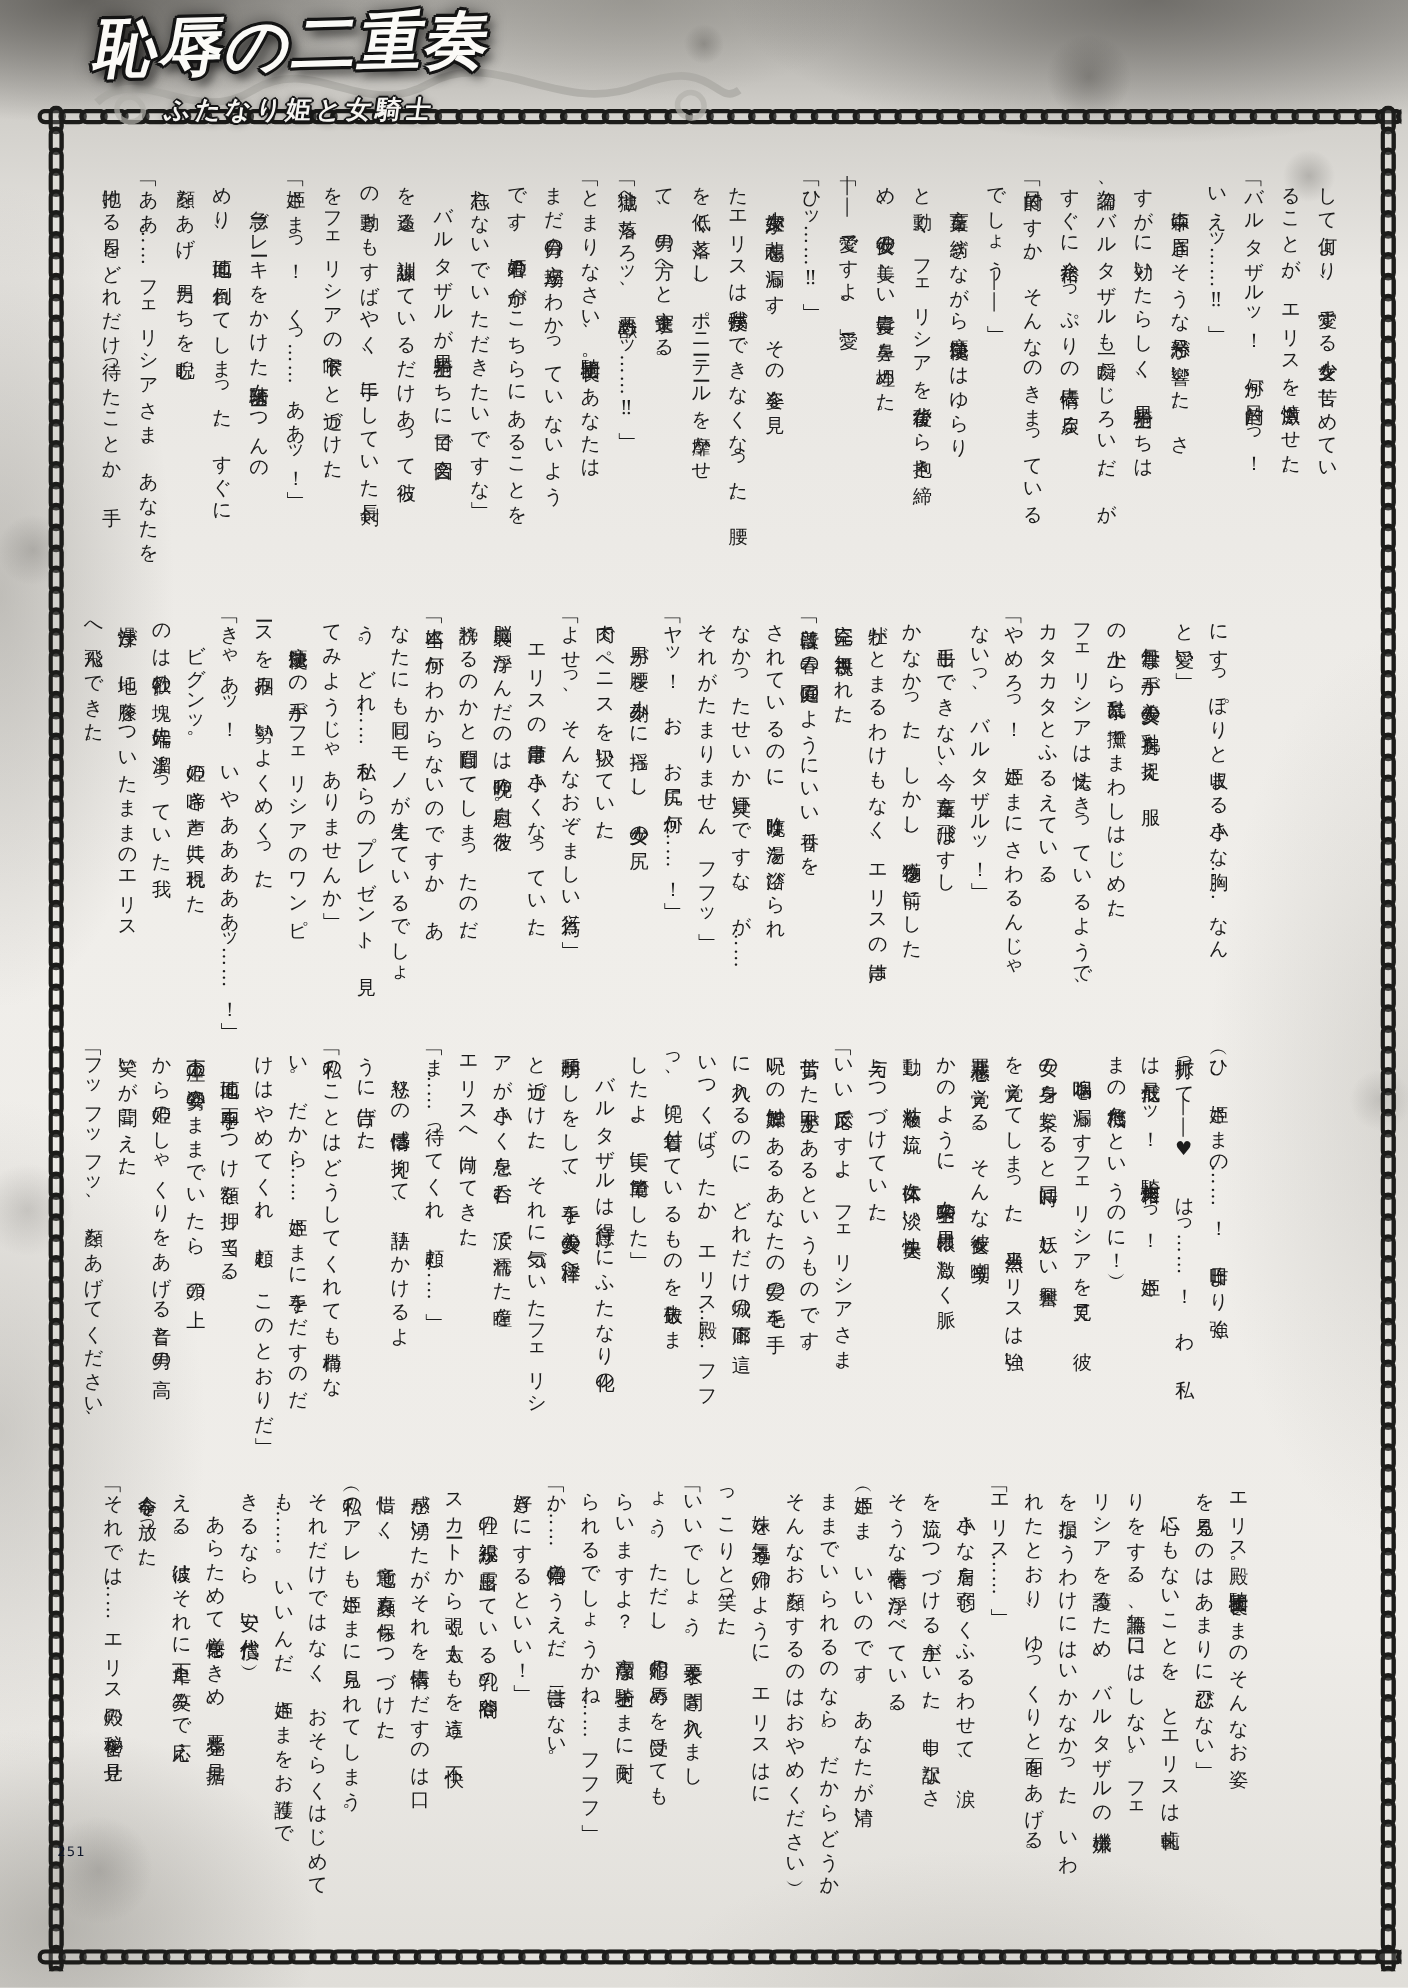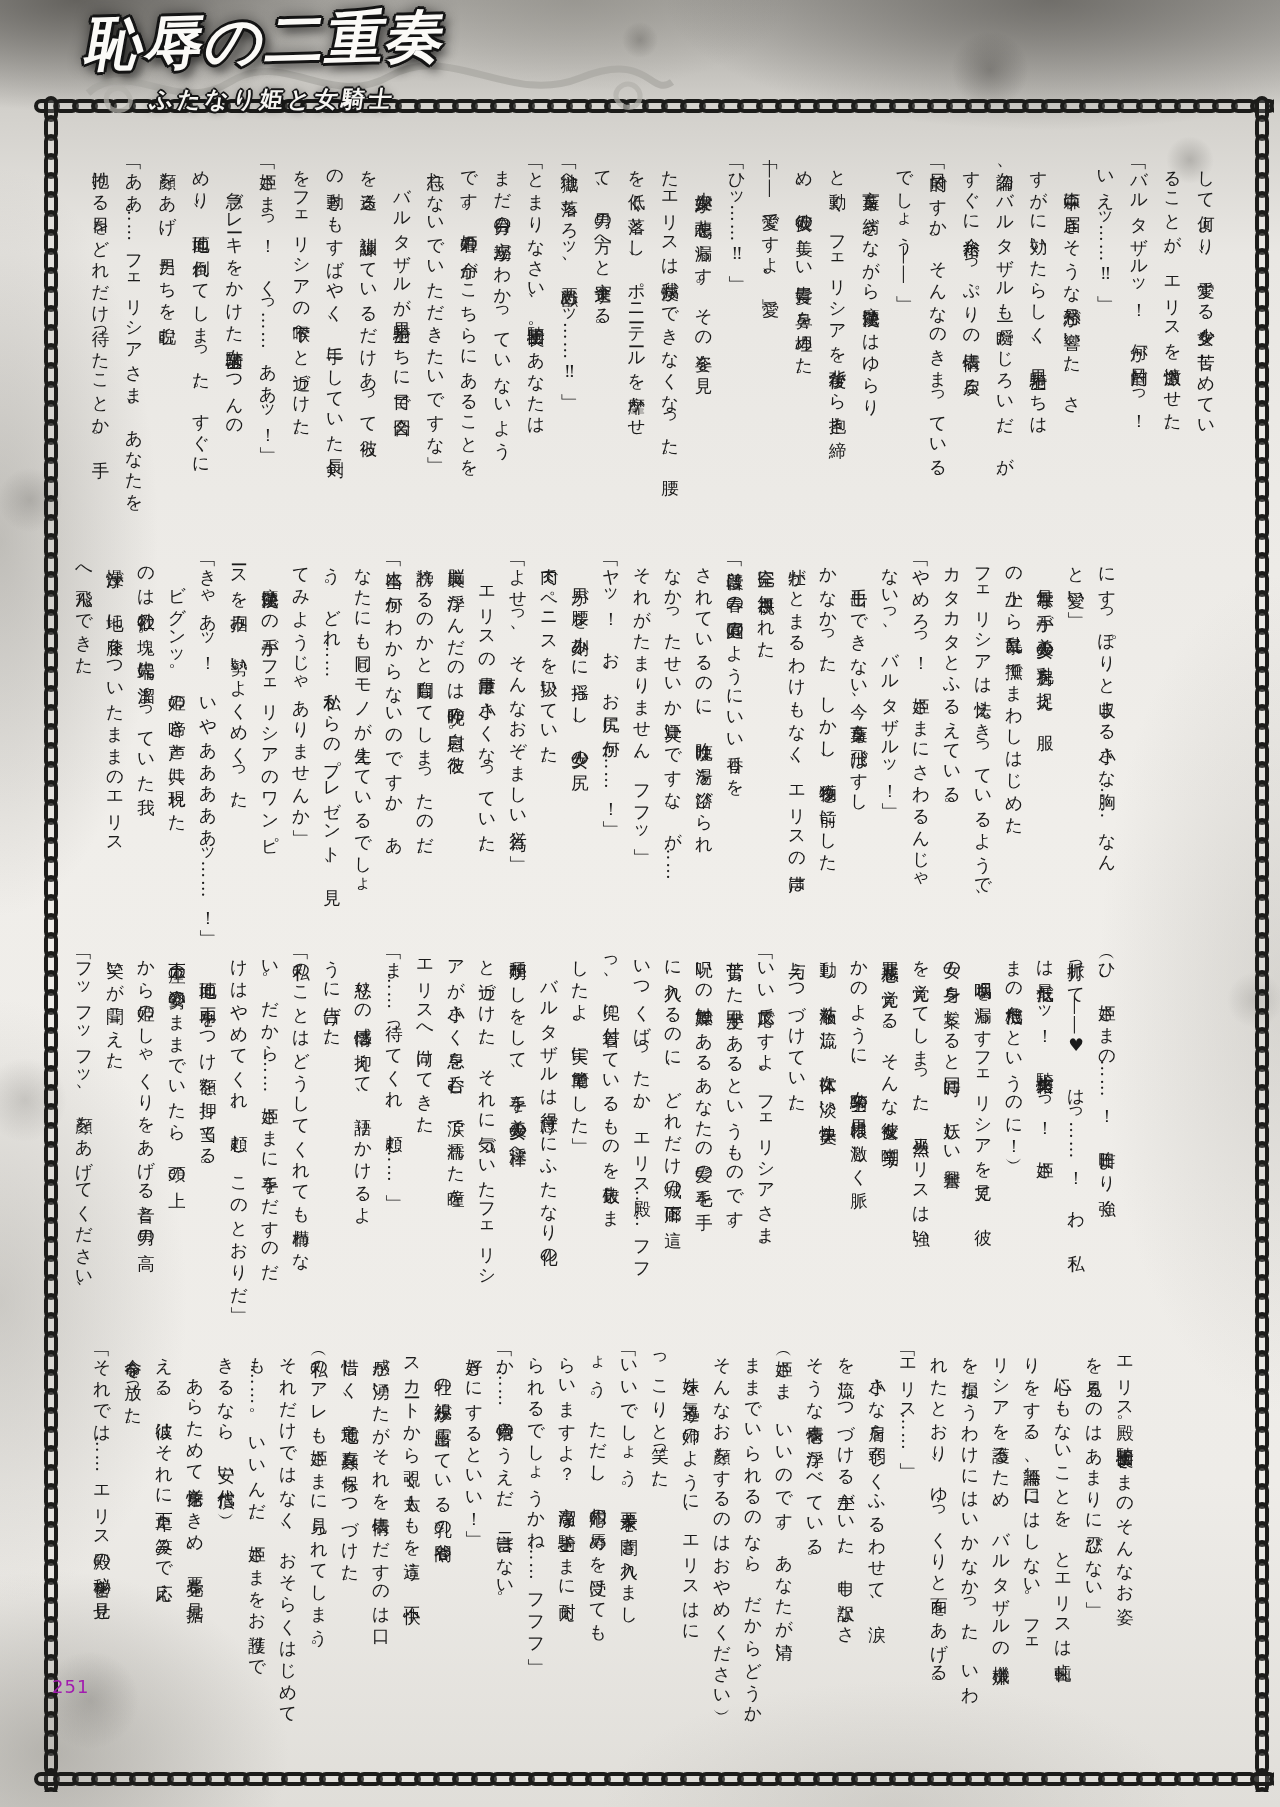--- a/index.html
+++ b/index.html
@@ -68,21 +68,21 @@
   }
   .band .tcol{margin:0;white-space:nowrap;}
   #band1{top:158px;right:58px;line-height:33.5px;}
   #band2{top:555px;right:158px;}
   #band3{top:948px;right:158px;}
   #band4{top:1345px;right:140px;}
   
   .pagenum{
     position:absolute;left:52px;top:1676px;
     font-family:"DejaVu Sans","Liberation Sans",sans-serif;
-    font-size:18px;letter-spacing:1px;color:#a21caf;
+    font-size:12px;letter-spacing:1px;color:#0f172a;
   }
 </style>
 </head>
 <body>
 
 <div class="speckle"></div>
 
 <div class="chain h" id="chain-top">
     <span class="link"></span>
     <span class="link"></span>

